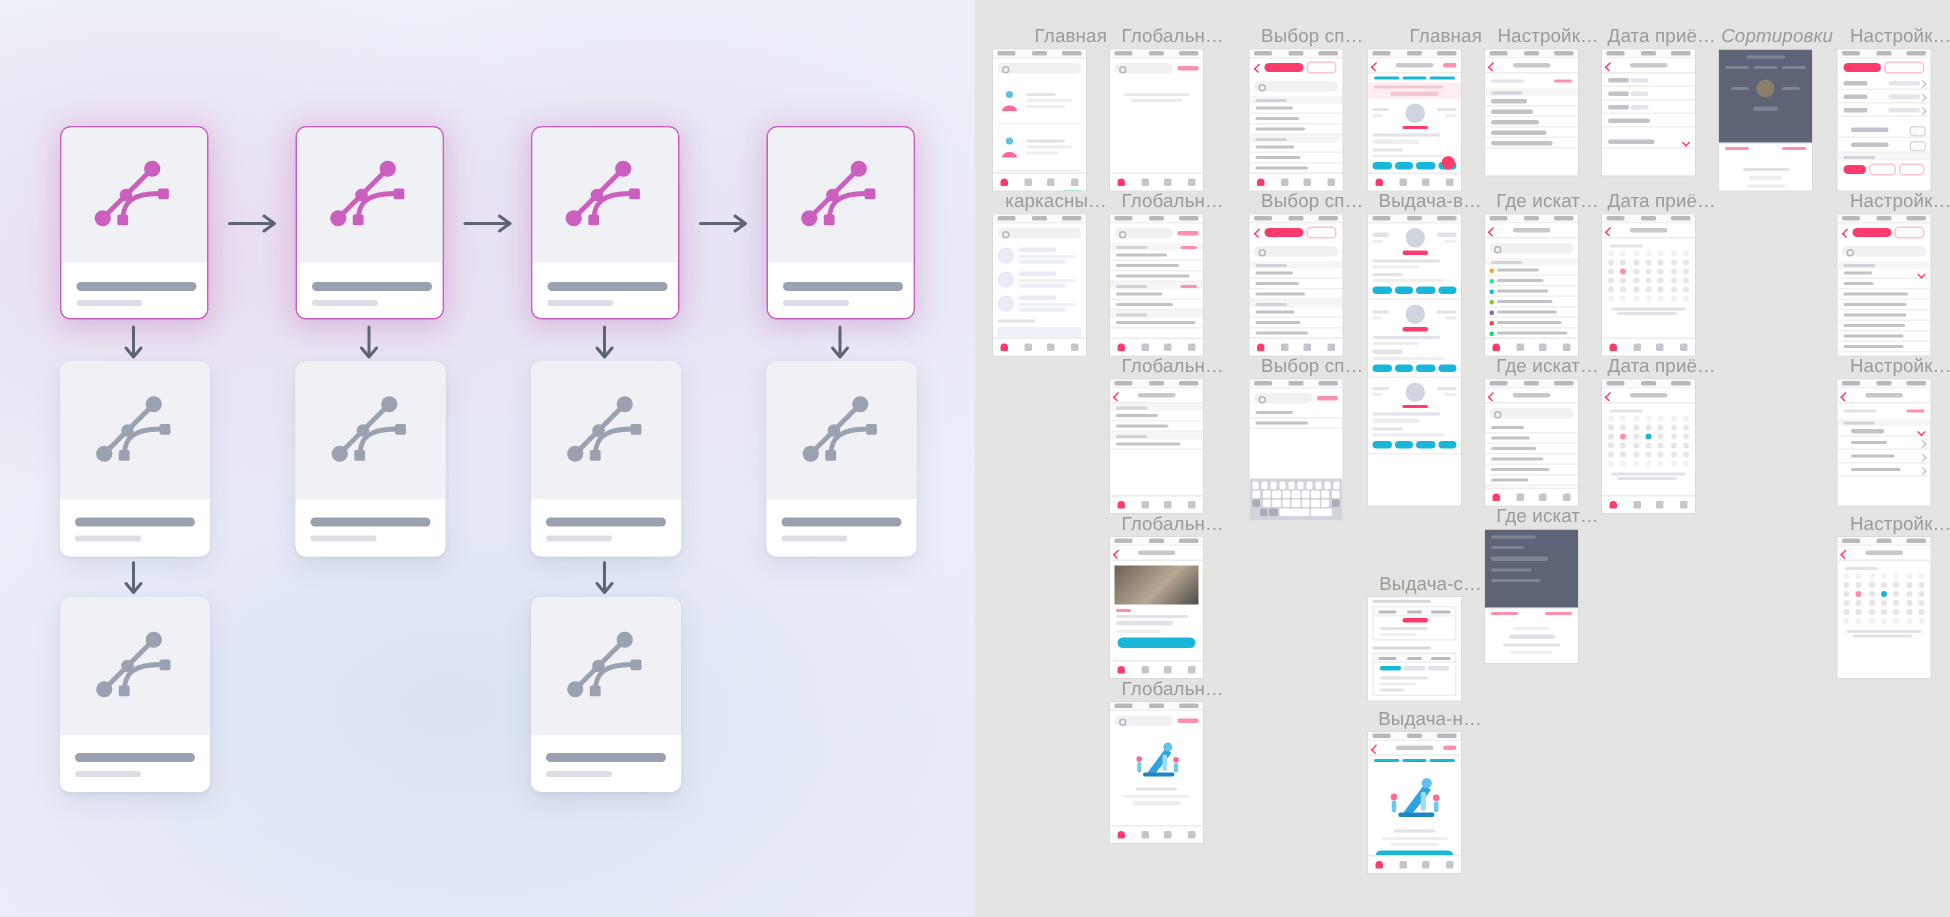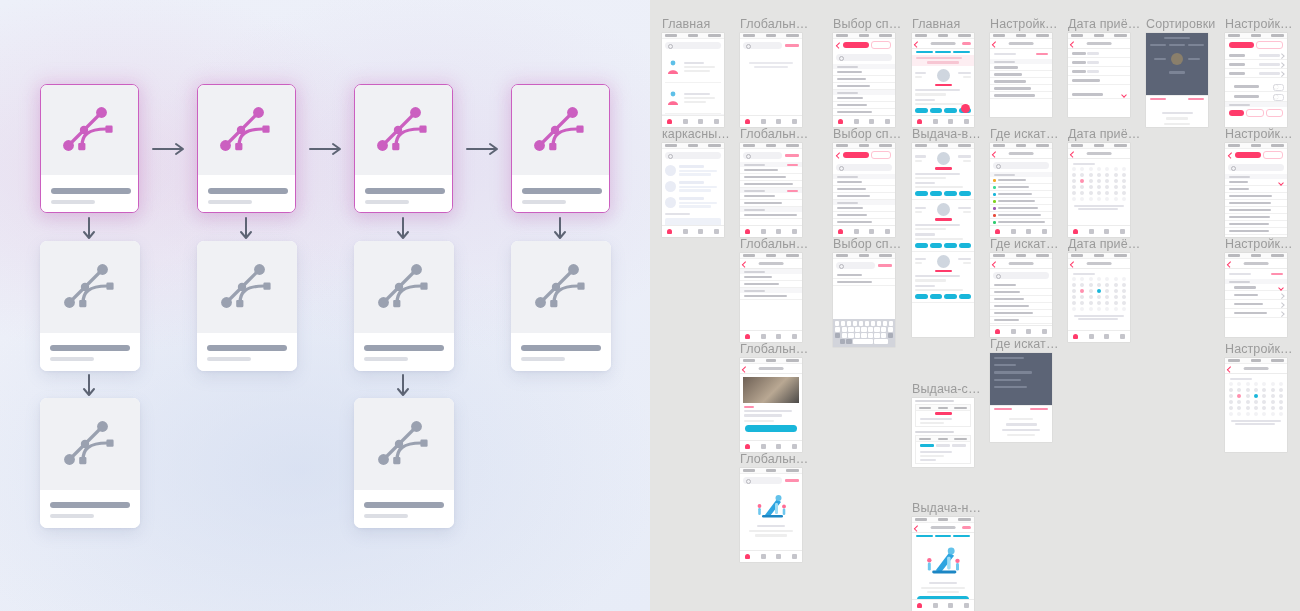--- a/index.html
+++ b/index.html
@@ -42,21 +42,21 @@
   .card.active .meta{height:36px;}
   .card.active .bar1{background:#9aa1b0;}
 
   .node-svg{width:62px;height:62px;display:block;}
 
   .arrow{position:absolute;}
   .arrow svg{display:block;overflow:visible;}
 
   
   .screens-panel{
-    position:absolute;left:650px;top:0;width:650px;height:501px;background:#e4e4e3;
+    position:absolute;left:650px;top:0;width:650px;height:501px;background:#e4e4e3;text-align:right;
   }
   .col{position:absolute;top:0;}
   .grp{position:absolute;}
   .grp-title{
     font-size:12.5px;color:#9b9b9b;letter-spacing:.1px;
     white-space:nowrap;overflow:hidden;line-height:13px;
     font-family:"Liberation Sans","DejaVu Sans",sans-serif;
   }
   .phone{
     background:#ffffff;position:relative;overflow:hidden;
@@ -1039,21 +1039,21 @@
                     <span class="thinline" style="flex:1"></span>
                   </div>
                   <div class="thinline" style="width:60%;margin:2px 4px"></div>
                   <div class="thinline" style="width:45%;margin:2px 4px;background:#eee"></div>
                   <div class="thinline" style="width:30%;margin:2px 4px"></div>
                 </div>
               </div>
             </div>
           </div>
           <div class="grp" style="top: 473px; left: 0px;">
-            <div class="grp-title" style="width: 76px; margin-top: 29px;">Выдача-н…</div>
+            <div class="grp-title" style="width: 76px;">Выдача-н…</div>
             <div class="phone" style="width: 62px; height: 94px; margin-top: 2px;">
               <div class="statusbar">
                 <span class="sb-l"></span>
                 <span class="sb-c"></span>
                 <span class="sb-r"></span>
               </div>
               <div class="navbar">
                 <span class="nav-back"></span>
                 <span class="nav-title"></span>
                 <span class="nav-act"></span>
@@ -1477,21 +1477,21 @@
                 </i>
                 <i>
                   <b></b>
                 </i>
               </div>
             </div>
           </div>
         </div>
         <div class="col" style="left: 496px;">
           <div class="grp" style="top: 18px; left: 0px;">
-            <div class="grp-title" style="width: 76px;">Сортировки</div>
+            <div class="grp-title" style="width: 76px; font-style: italic;">Сортировки</div>
             <div class="phone" style="width: 62px; height: 94px; margin-top: 2px;">
               <div class="modal-dark" style="height:62px;position:relative">
                 <div style="padding:4px">
                   <div class="thinline" style="background:#7c8496;width:48%;margin:0 auto"></div>
                   <div style="display:flex;gap:3px;margin-top:5px">
                     <span class="thinline" style="flex:1;background:#7c8496"></span>
                     <span class="thinline" style="flex:1;background:#7c8496"></span>
                     <span class="thinline" style="flex:1;background:#7c8496"></span>
                   </div>
                   <div style="display:flex;align-items:center;justify-content:center;margin-top:7px;gap:5px">

